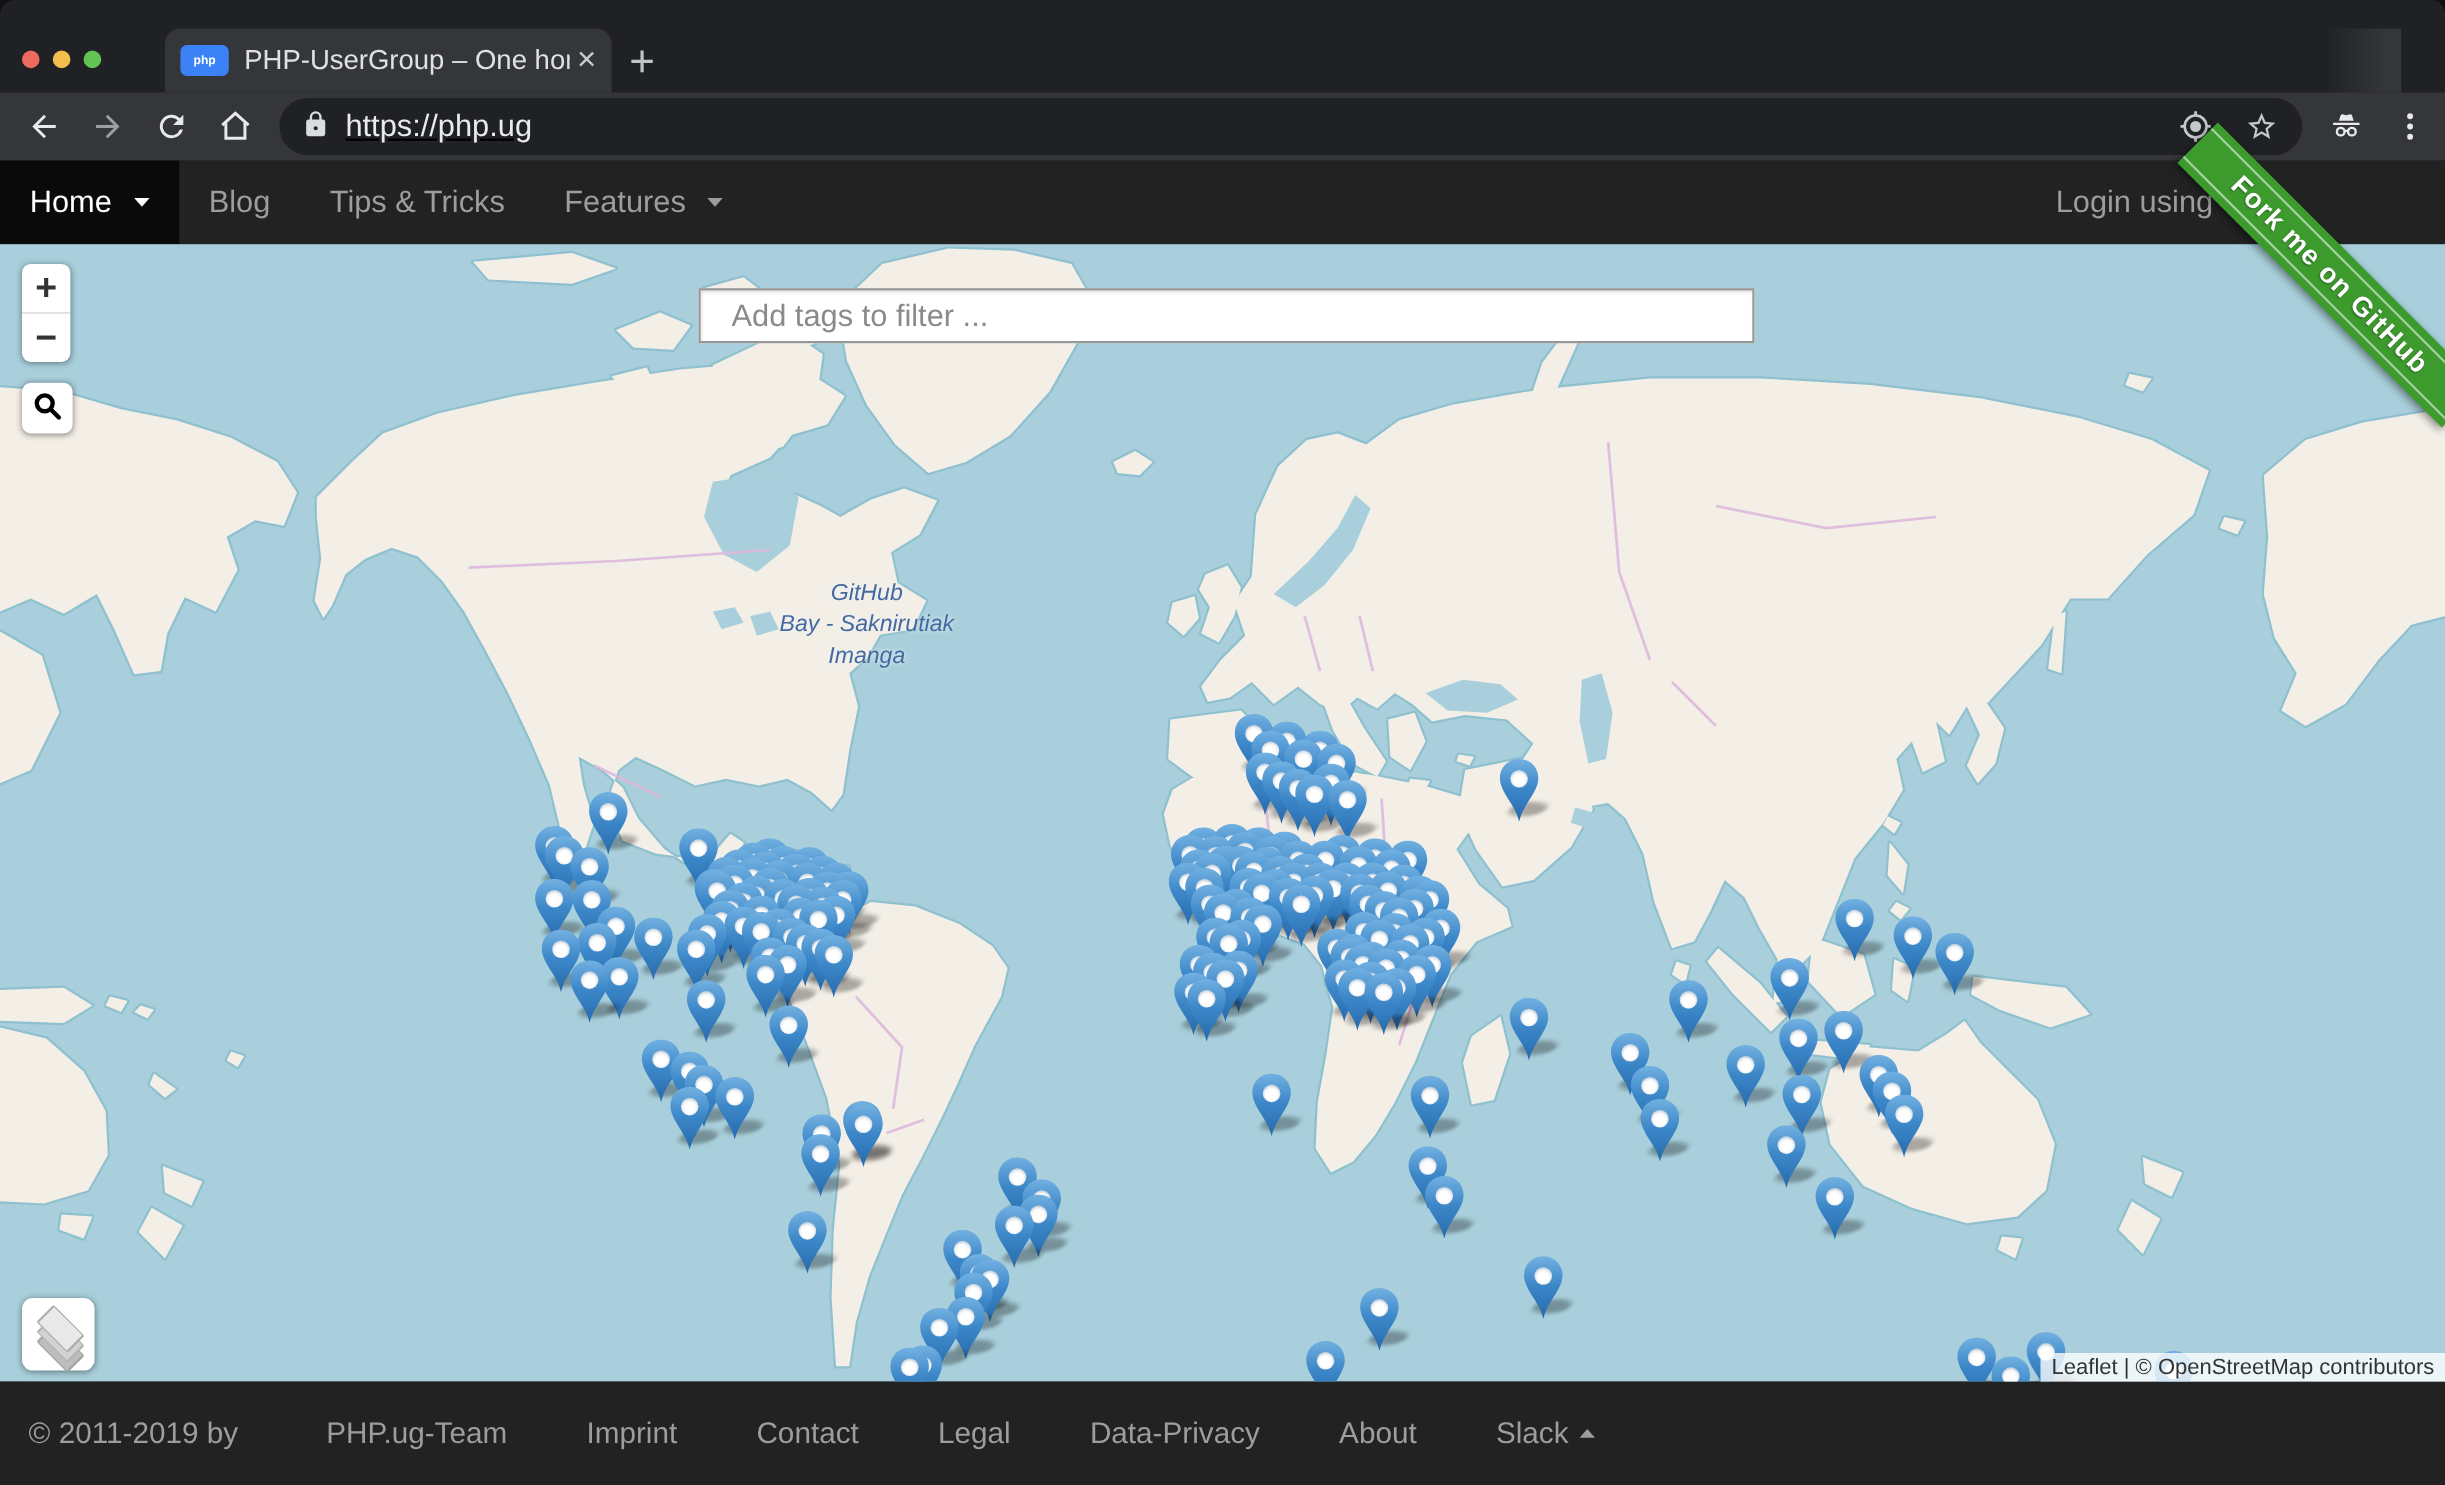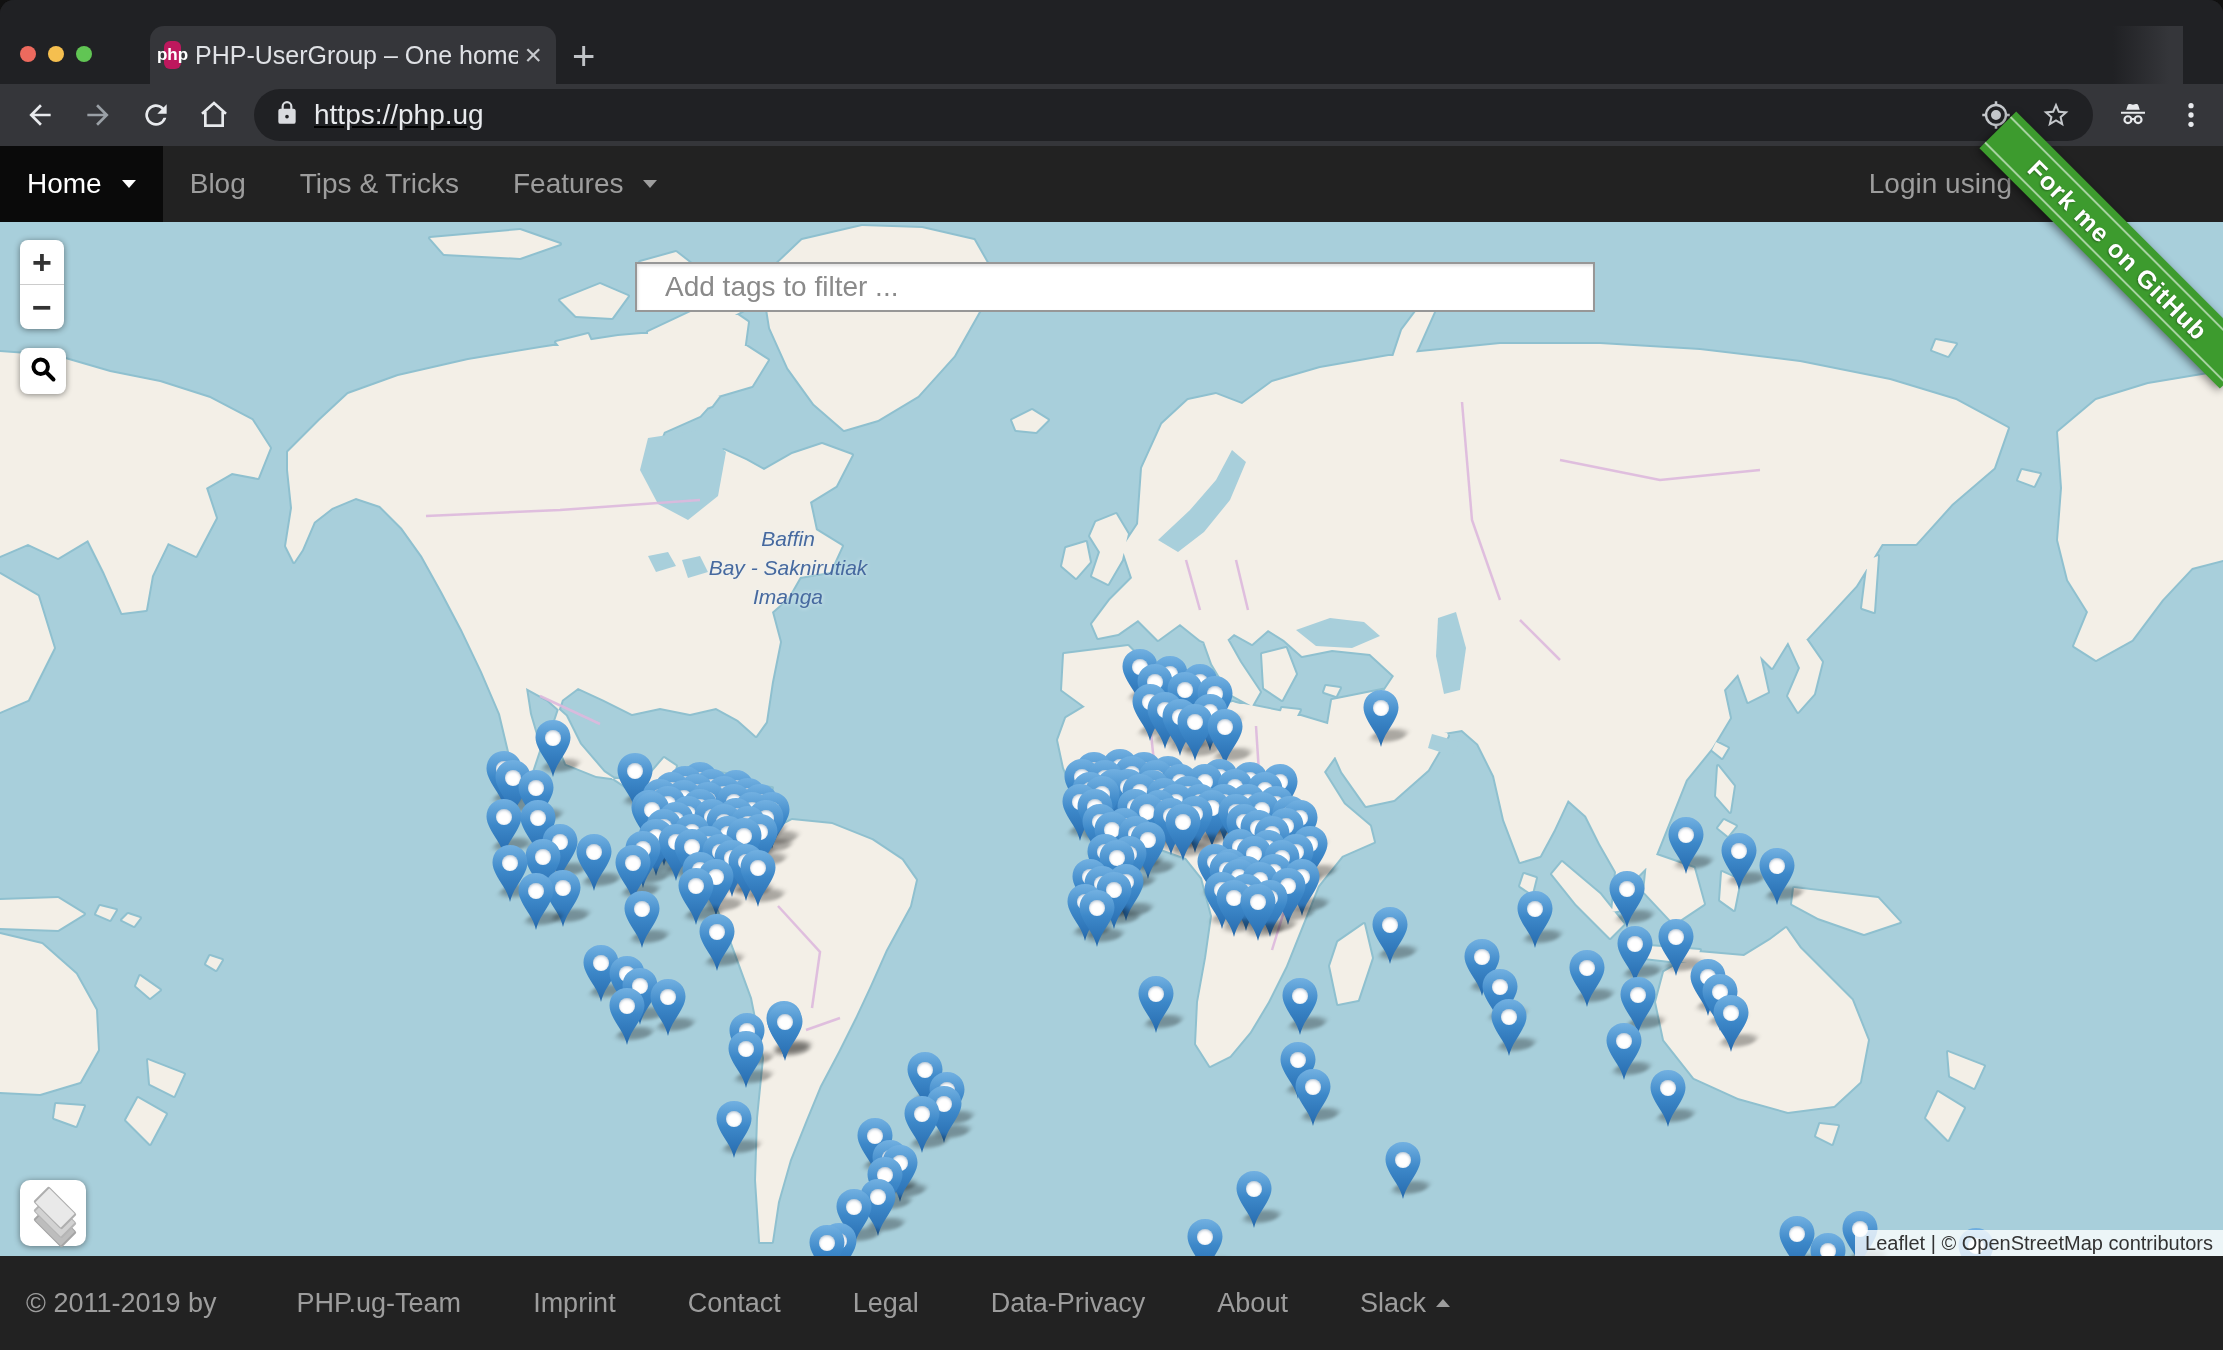--- a/index.html
+++ b/index.html
@@ -8,21 +8,21 @@
 
   
   .tabstrip{position:absolute;left:0;top:0;width:100%;height:84px;background:#202124;}
   .lights{position:absolute;left:20px;top:46px;display:flex;gap:12px;}
   .light{width:16px;height:16px;border-radius:50%;}
   .tab{position:absolute;left:150px;top:26px;width:406px;height:58px;background:#35363a;border-radius:14px 14px 0 0;display:flex;align-items:center;padding:0 14px;box-sizing:border-box;}
   .tab-title{color:#dfe1e5;font-size:25px;white-space:nowrap;overflow:hidden;position:relative;flex:1;margin-left:14px;}
   .tab-fade{position:absolute;right:40px;top:26px;width:70px;height:58px;background:linear-gradient(90deg,rgba(53,54,58,0),#35363a 80%);pointer-events:none;}
   .tab-close{color:#c6c9cd;font-size:30px;line-height:30px;margin-left:6px;}
   .newtab{position:absolute;left:572px;top:38px;color:#c0c3c7;font-size:40px;font-weight:300;line-height:36px;}
-  .favicon{width:17px;height:28px;border-radius:6px;background:#be185d;display:flex;align-items:center;justify-content:center;color:#fff;font-size:17px;font-weight:bold;flex:0 0 auto;}
+  .favicon{width:44px;height:28px;border-radius:6px;background:#3b82f6;display:flex;align-items:center;justify-content:center;color:#fff;font-size:11px;font-weight:bold;flex:0 0 auto;}
 
   .toolbar{position:absolute;left:0;top:84px;width:100%;height:62px;background:#35363a;display:flex;align-items:center;text-decoration:underline;}
   .tool-icon{width:36px;height:36px;margin-left:22px;flex:0 0 auto;display:flex;align-items:center;justify-content:center;}
   .tool-icon svg{width:32px;height:32px;}
   .omnibox{flex:1;height:52px;margin:0 18px 0 22px;background:#202124;border-radius:27px;display:flex;align-items:center;padding:0 20px;box-sizing:border-box;}
   .url{color:#e8eaed;font-size:28px;margin-left:14px;}
   .omnibox .spacer{flex:1;}
   .ob-icon{width:34px;height:34px;margin-left:26px;display:flex;align-items:center;justify-content:center;}
   .ob-icon svg{width:30px;height:30px;}
 
@@ -255,21 +255,21 @@
       <path class="water" d="M648,438 L700,430 726,452 718,496 688,520 658,504 640,470 Z"></path>
       <path class="water" d="M648,556 L668,552 676,566 656,572 Z M682,560 L700,556 708,572 688,578 Z"></path>
       <path class="water" d="M1158,540 L1190,510 1216,480 1232,450 1246,462 1230,500 1204,532 1178,552 Z"></path>
       <path class="water" d="M1296,630 L1330,618 1364,622 1380,636 1352,648 1316,646 Z"></path>
       <path class="water" d="M1438,618 L1456,612 1466,648 1460,690 1444,694 1436,656 Z"></path>
       <path class="water" d="M1432,734 L1460,742 1452,756 1428,748 Z"></path>
       <path class="border-lines" d="M426,516 L560,510 700,500 M540,696 L600,724 M778,906 L820,952 812,1008 M806,1030 L840,1018 M1150,724 L1158,800 1140,836 M1256,726 L1262,820 M1300,860 L1272,950 M1462,402 L1472,520 1500,600 M1560,460 L1660,480 1760,470 M1520,620 L1560,660 M1186,560 L1200,610 M1236,560 L1248,610"></path>
     </svg>
 
     <div class="map-label">
-      <div>Baffin</div>
+      <div>GitHub</div>
       <div>Bay - Saknirutiak</div>
       <div>Imanga</div>
     </div>
 
     <div class="markers">
 
     <div class="pin" style="left: 1121px; top: 426px;">
           <span class="body"></span>
           <span class="dot"></span>
         </div>

